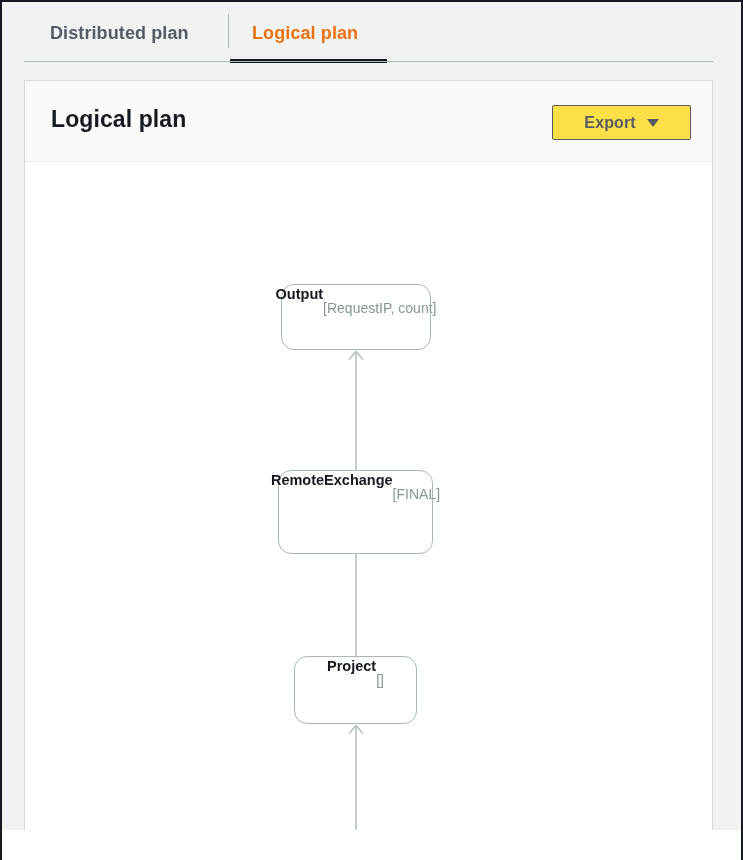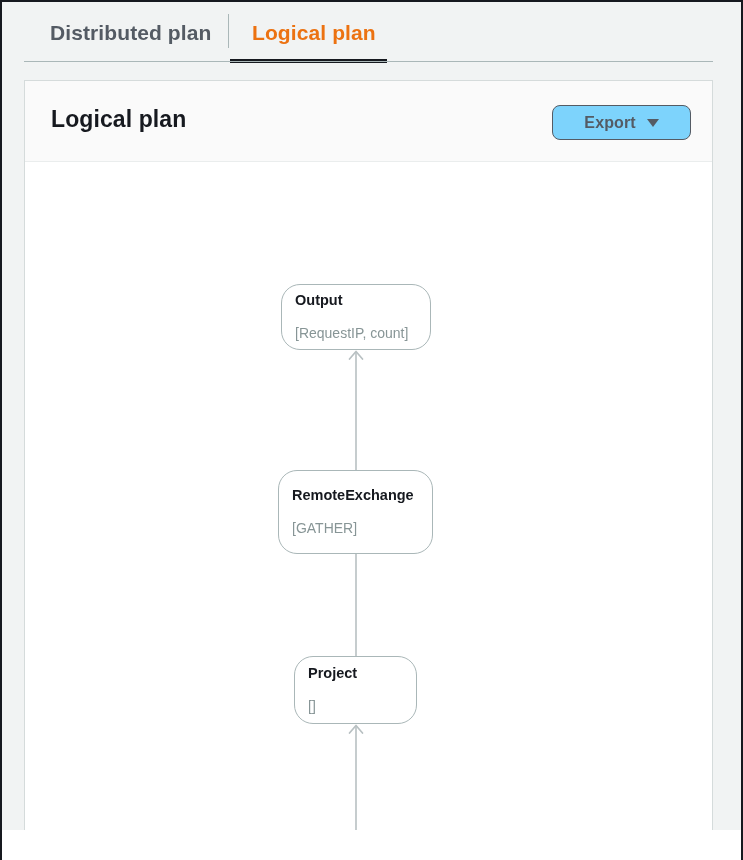--- a/index.html
+++ b/index.html
@@ -37,21 +37,21 @@
     width: 689px;
     height: 1px;
     background: #aab7b8;
   }
   .tab {
     position: absolute;
     top: 14px;
     height: 34px;
     display: flex;
     align-items: center;
-    font-size: 21px;
+    font-size: 18px;
     font-weight: bold;
     letter-spacing: 0.1px;
     cursor: pointer;
     white-space: nowrap;
   }
   .tab-distributed { left: 48px; color: #545b64; }
   .tab-logical { left: 250px; color: #ec7211; }
   .tab-divider {
     position: absolute;
     left: 226px; top: 12px;
@@ -86,23 +86,23 @@
     left: 26px; top: 25px;
     font-size: 23px;
     font-weight: bold;
     color: #16191f;
     letter-spacing: 0.1px;
   }
   .export-btn {
     position: absolute;
     right: 21px; top: 24px;
     width: 139px; height: 35px;
-    background: #7dd3fc;
+    background: #fde047;
     border: 1px solid #545b64;
-    border-radius: 8px;
+    border-radius: 2px;
     display: flex;
     align-items: center;
     justify-content: center;
     gap: 11px;
     cursor: pointer;
   }
   .export-label {
     font-size: 16px;
     font-weight: bold;
     color: #545b64;
@@ -147,24 +147,23 @@
   .edges {
     position: absolute;
     left: 0; top: 0;
     width: 687px; height: 707px;
   }
 
   .node {
     position: absolute;
     background: #ffffff;
     border: 1px solid #aab7b8;
-    border-radius: 19px;
+    border-radius: 13px;
     padding: 0 13px;
     display: flex;
-    flex-direction: column;
     justify-content: center;
   }
   .node-title {
     font-size: 14.5px;
     font-weight: bold;
     color: #16191f;
     white-space: nowrap;
     line-height: 19px;
   }
   .node-sub {
@@ -278,21 +277,21 @@
         </g>
       </svg>
 
       <div class="node node-output">
         <div class="node-title">Output</div>
         <div class="node-sub">[RequestIP, count]</div>
       </div>
 
       <div class="node node-exchange">
         <div class="node-title">RemoteExchange</div>
-        <div class="node-sub">[GATHER]</div>
+        <div class="node-sub">[FINAL]</div>
       </div>
 
       <div class="node node-project">
         <div class="node-title">Project</div>
         <div class="node-sub">[]</div>
       </div>
 
       <div class="node node-aggregate node-single">
         <div class="node-title">Aggregate(FINAL)[requestip][$hashvalue]</div>
       </div>

